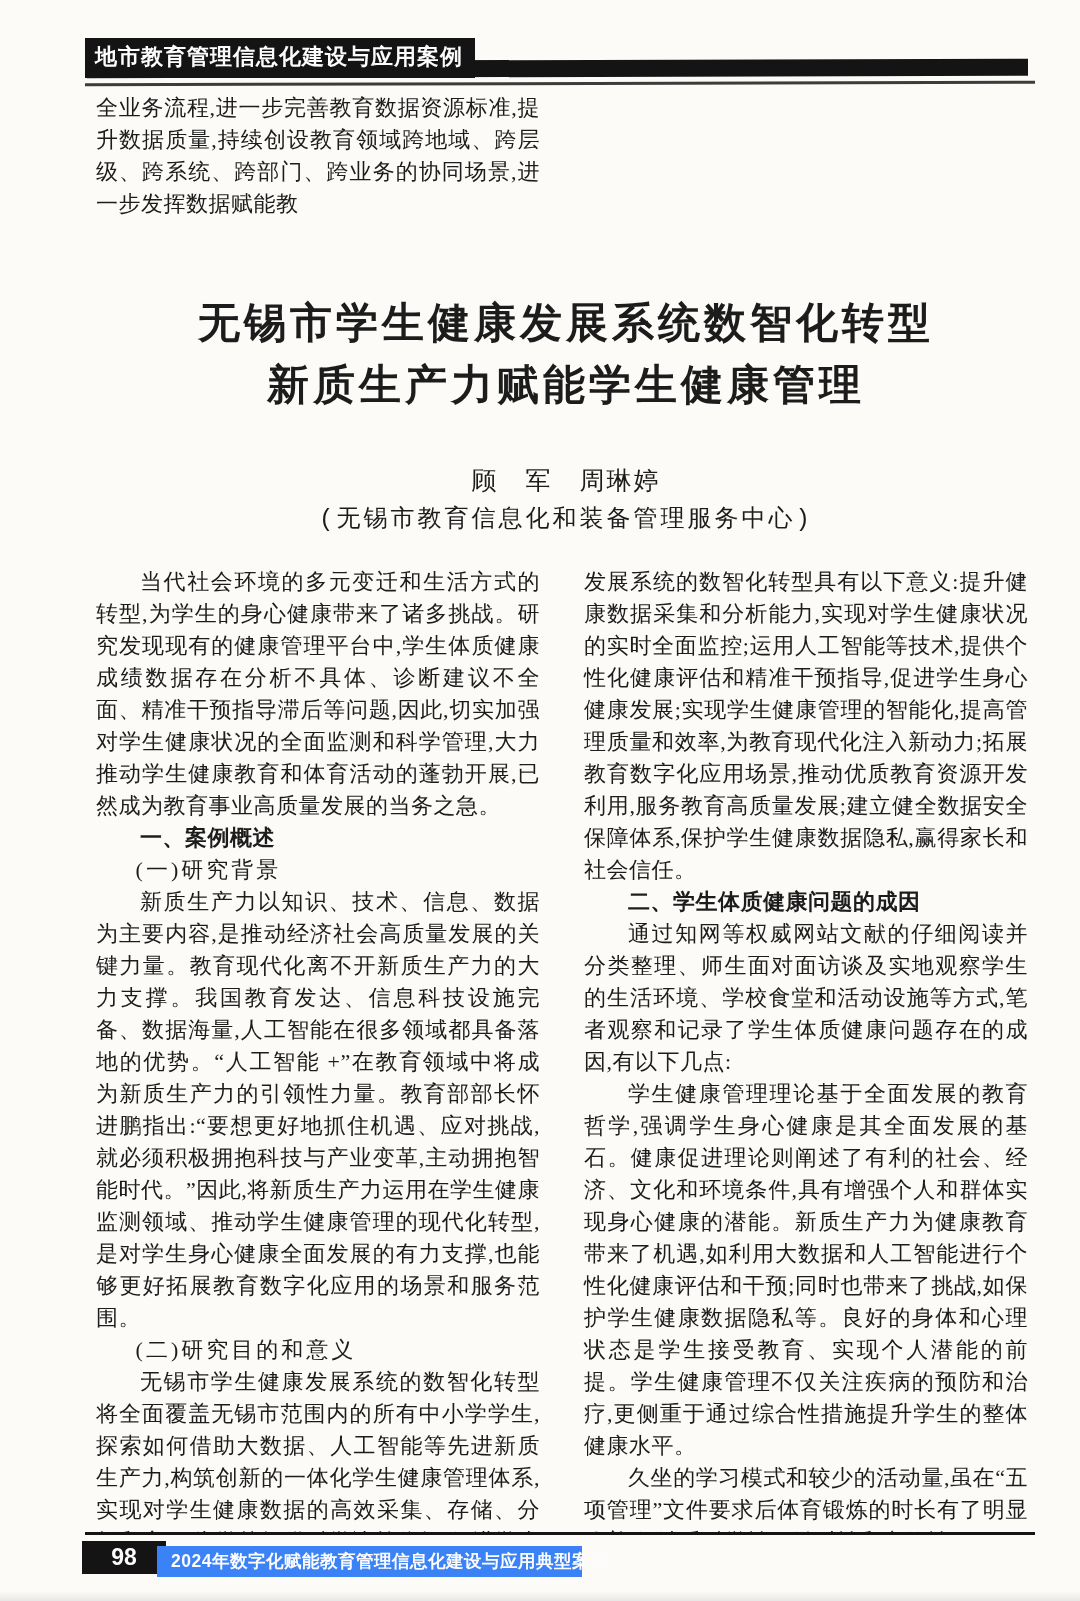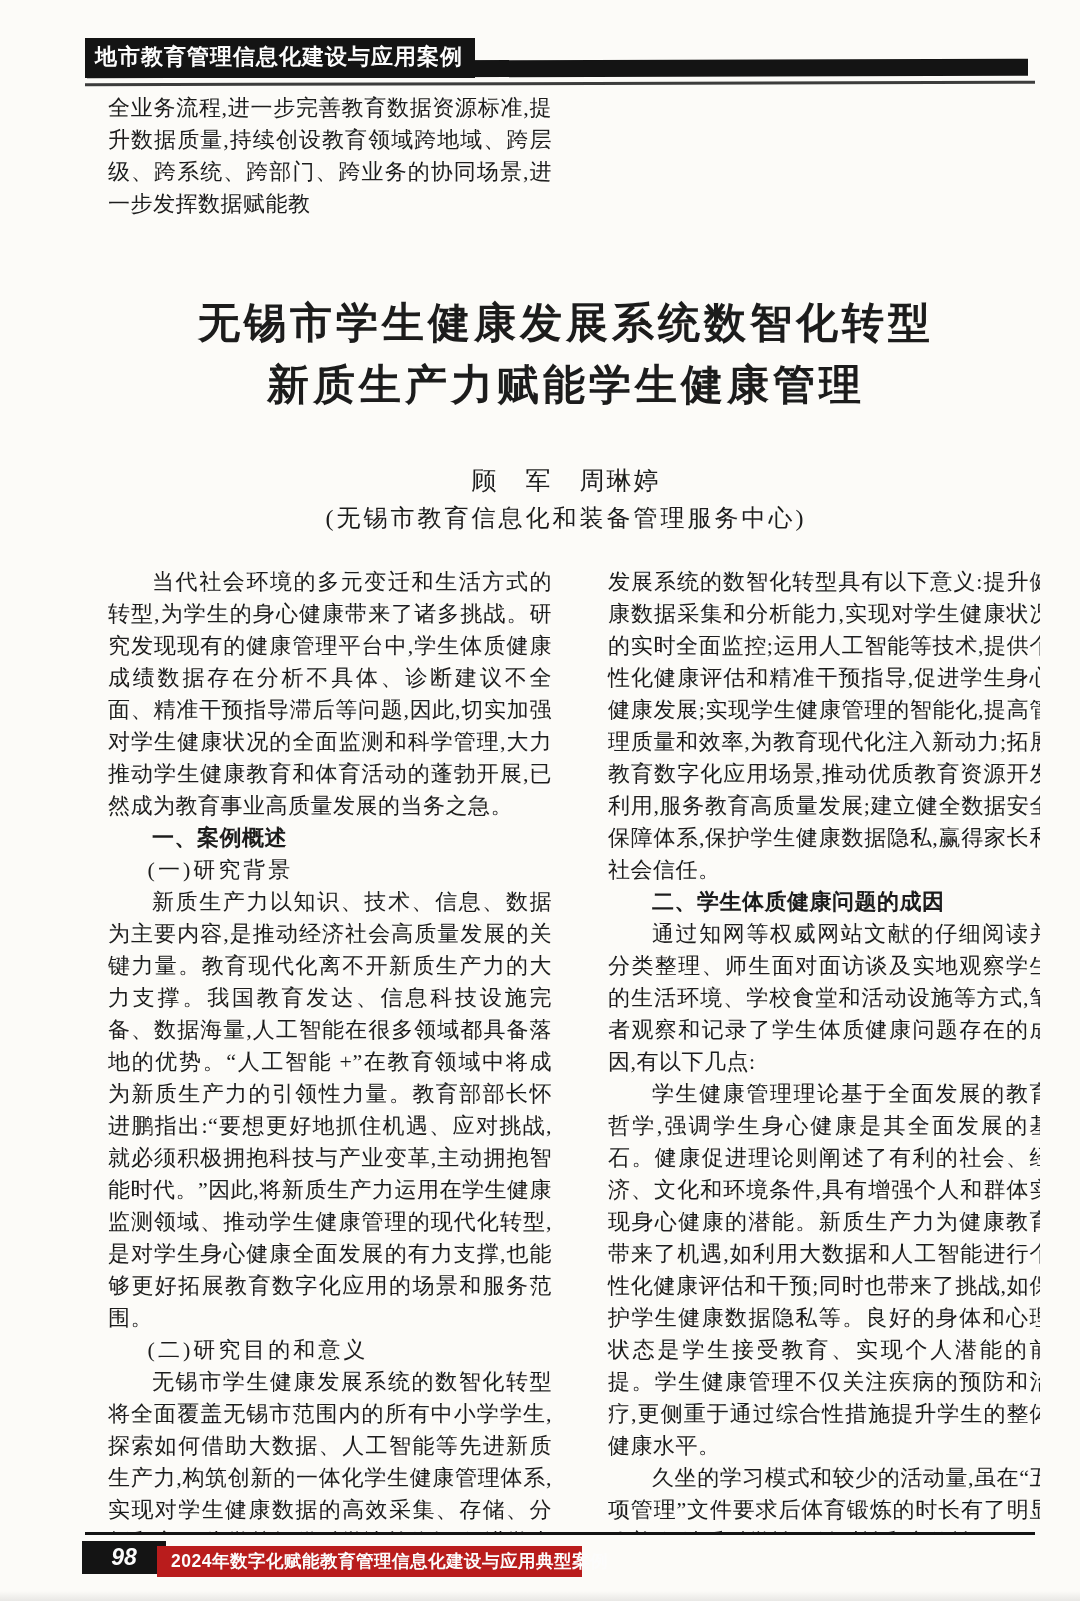--- a/index.html
+++ b/index.html
@@ -35,21 +35,21 @@
   }
   .header-badge {
     position: absolute; left: 0; top: 0;
     background: #141414; color: #fdfdfd;
     font-family: "Liberation Sans", "DejaVu Sans", sans-serif;
     font-weight: 700; font-size: 22px; line-height: 22px;
     padding: 8px 12px 10px 10px; letter-spacing: 1px;
   }
 
   
-  .cols { position: absolute; left: 108px; width: 932px; display: flex; gap: 56px; }
+  .cols { position: absolute; left: 96px; width: 932px; display: flex; gap: 44px; }
   .col { width: 444px; flex: 0 0 444px; }
   .top-cols { top: 92px; }
 
   .body-text {
     font-size: 22px; line-height: 32px;
     text-align: justify; text-justify: inter-ideograph;
     letter-spacing: 0.5px;
   }
   .body-cols { top: 566px; height: 966px; overflow: hidden; }
   p { margin: 0; }
@@ -67,37 +67,37 @@
     position: absolute; top: 292px; left: 100px; width: 932px;
     text-align: center; font-weight: 700;
     font-size: 42px; line-height: 62px; letter-spacing: 4px;
   }
   .authors {
     position: absolute; top: 464px; left: 100px; width: 932px;
     text-align: center; font-size: 25px; letter-spacing: 2px;
   }
   .affiliation {
     position: absolute; top: 502px; left: 100px; width: 932px;
-    text-align: center; font-size: 24px; letter-spacing: 3px;
+    text-align: center; font-size: 24px; letter-spacing: 3px; font-family: Liberation Mono, monospace;
   }
 
   
   .footer-line {
     position: absolute; top: 1532px; left: 85px; width: 950px; height: 3px;
     background: #141414;
   }
   .footer-pagenum {
     position: absolute; top: 1541px; left: 82px; width: 84px; height: 33px;
     background: #141414; color: #fcfcfc; text-align: center;
     font-family: "Liberation Sans", "DejaVu Sans", sans-serif;
-    font-weight: 700; font-size: 23px; line-height: 33px; font-style: italic;
+    font-weight: 700; font-size: 23px; line-height: 33px;
   }
   .footer-bar {
     position: absolute; top: 1546px; left: 157px; width: 425px; height: 31px;
-    background: #b91c1c; color: #fcfcfc;
+    background: #3b82f6; color: #fcfcfc;
     font-family: "Liberation Sans", "DejaVu Sans", sans-serif;
     font-weight: 700; font-size: 17.5px; line-height: 31px;
     padding-left: 14px; letter-spacing: 0.5px; white-space: nowrap;
     box-sizing: border-box;
   }
 </style>
 </head>
 <body>
 
 <div class="page">

